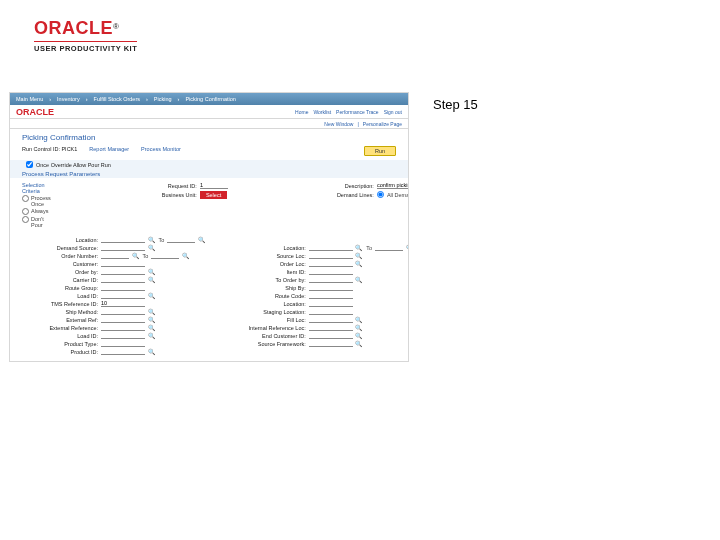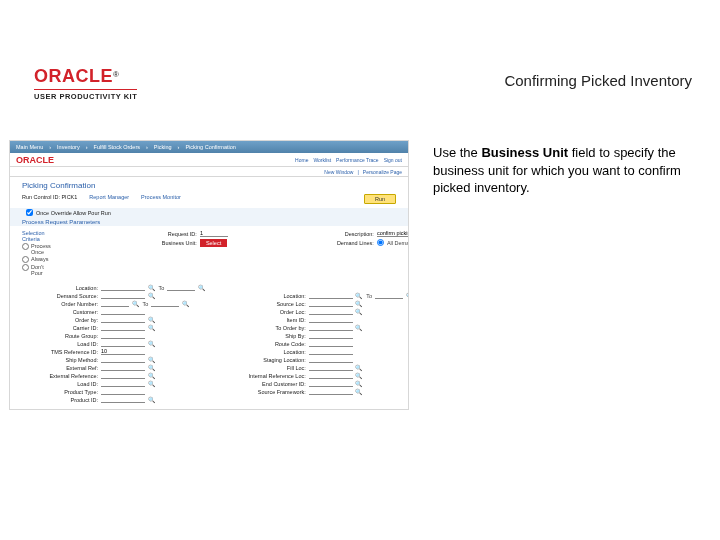--- a/index.html
+++ b/index.html
@@ -10,21 +10,20 @@
     font-family: Arial, Helvetica, sans-serif;
     font-size: 11px;
     color: #222;
     position: relative;
   }
   .header {
     display: flex;
     justify-content: space-between;
     align-items: flex-start;
     padding: 18px 28px 4px 34px;
-    margin-top: 48px;
   }
   .logo-block { text-align: left; }
   .oracle-word {
     font-family: Arial, sans-serif;
     font-weight: bold;
     color: #d2222a;
     font-size: 18px;
     letter-spacing: 0.5px;
   }
   .reg { font-size: 8px; vertical-align: super; }
@@ -131,21 +130,20 @@
 </head>
 <body>
 
 <div class="header">
   <div class="logo-block">
     <div>
       <span class="oracle-word">ORACLE</span><span class="reg">®</span>
     </div>
     <div class="upk-line">USER PRODUCTIVITY KIT</div>
   </div>
-  <div class="page-title">Confirming Picked Inventory</div>
 </div>
 
 <div class="content">
 
   <div class="screenshot">
     <div class="ss-nav">
       <span>Main Menu</span>
         <span>›</span>
       <span>Inventory</span>
         <span>›</span>
@@ -370,18 +368,16 @@
               <label>Source Framework:</label>
               <input class="input-mini" style="">
               <span class="look">🔍</span>
             </div>
         </div>
       </div>
     </div>
   </div>
 
   <div class="right-panel">
-    <p>
-      <span>Use the </span><b>Business Unit</b><span> field to specify the business unit for which you want to confirm picked inventory.</span>
-    </p>
+    <p>Step 15</p>
   </div>
 
 </div>
 
 </body></html>

